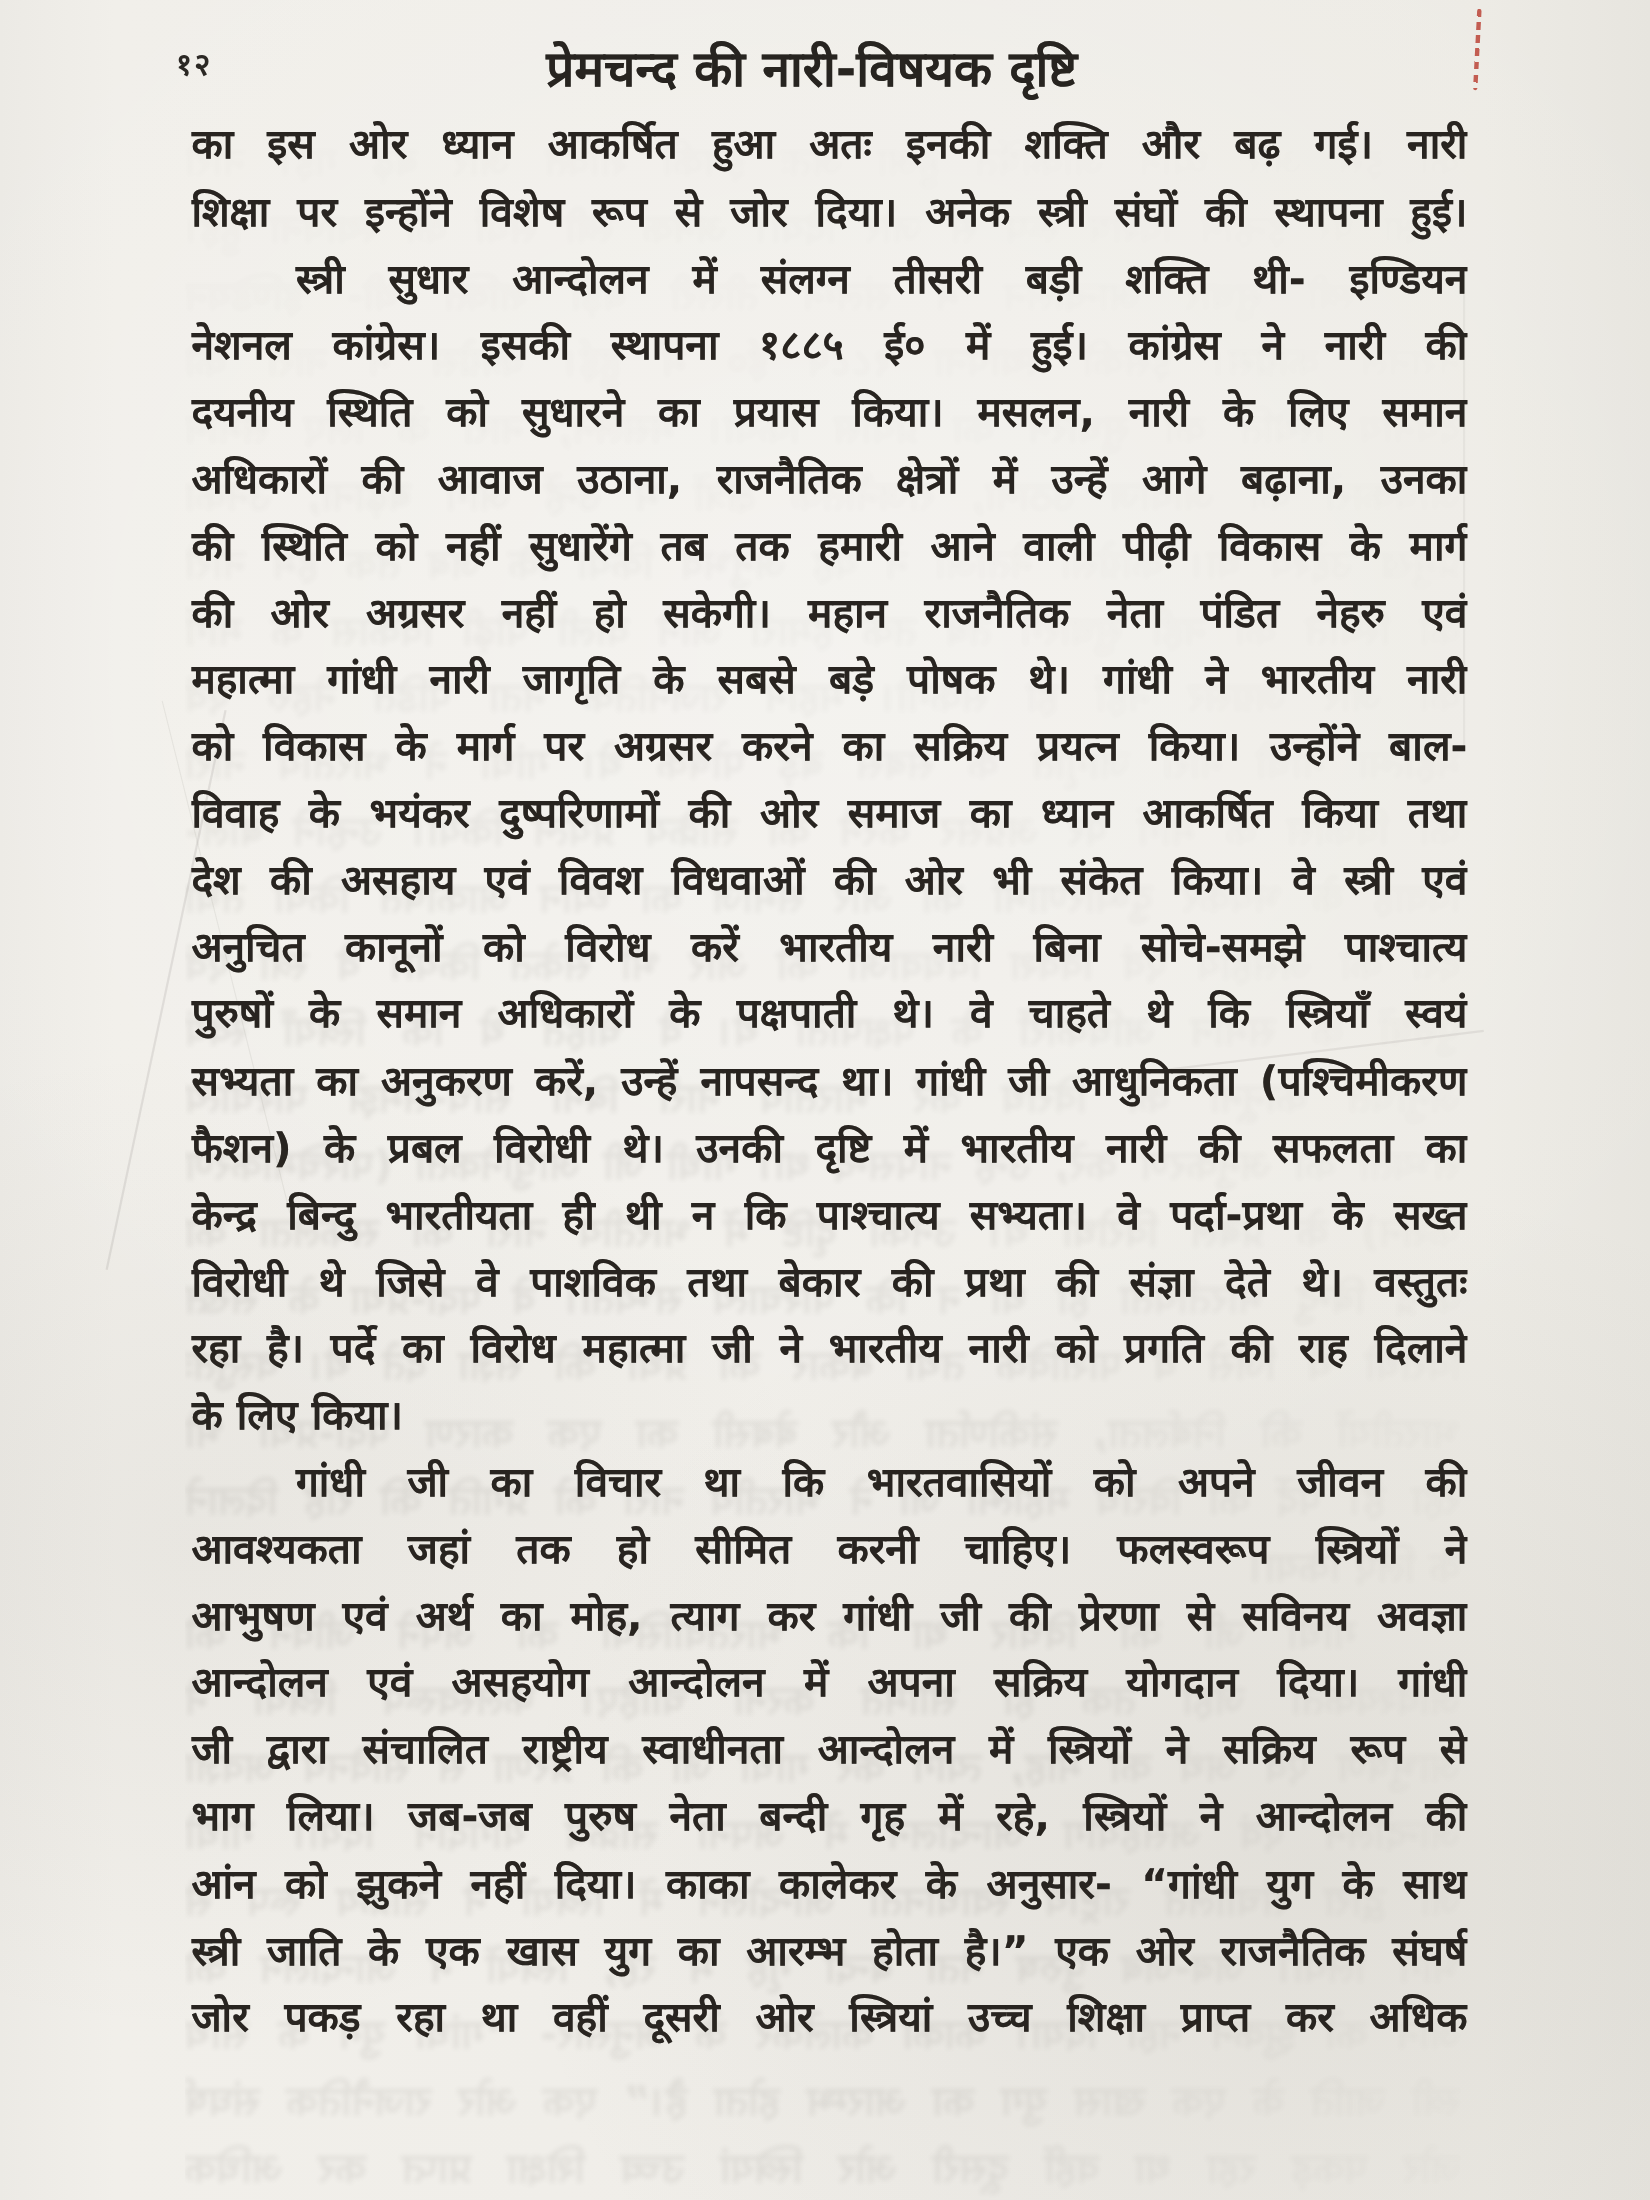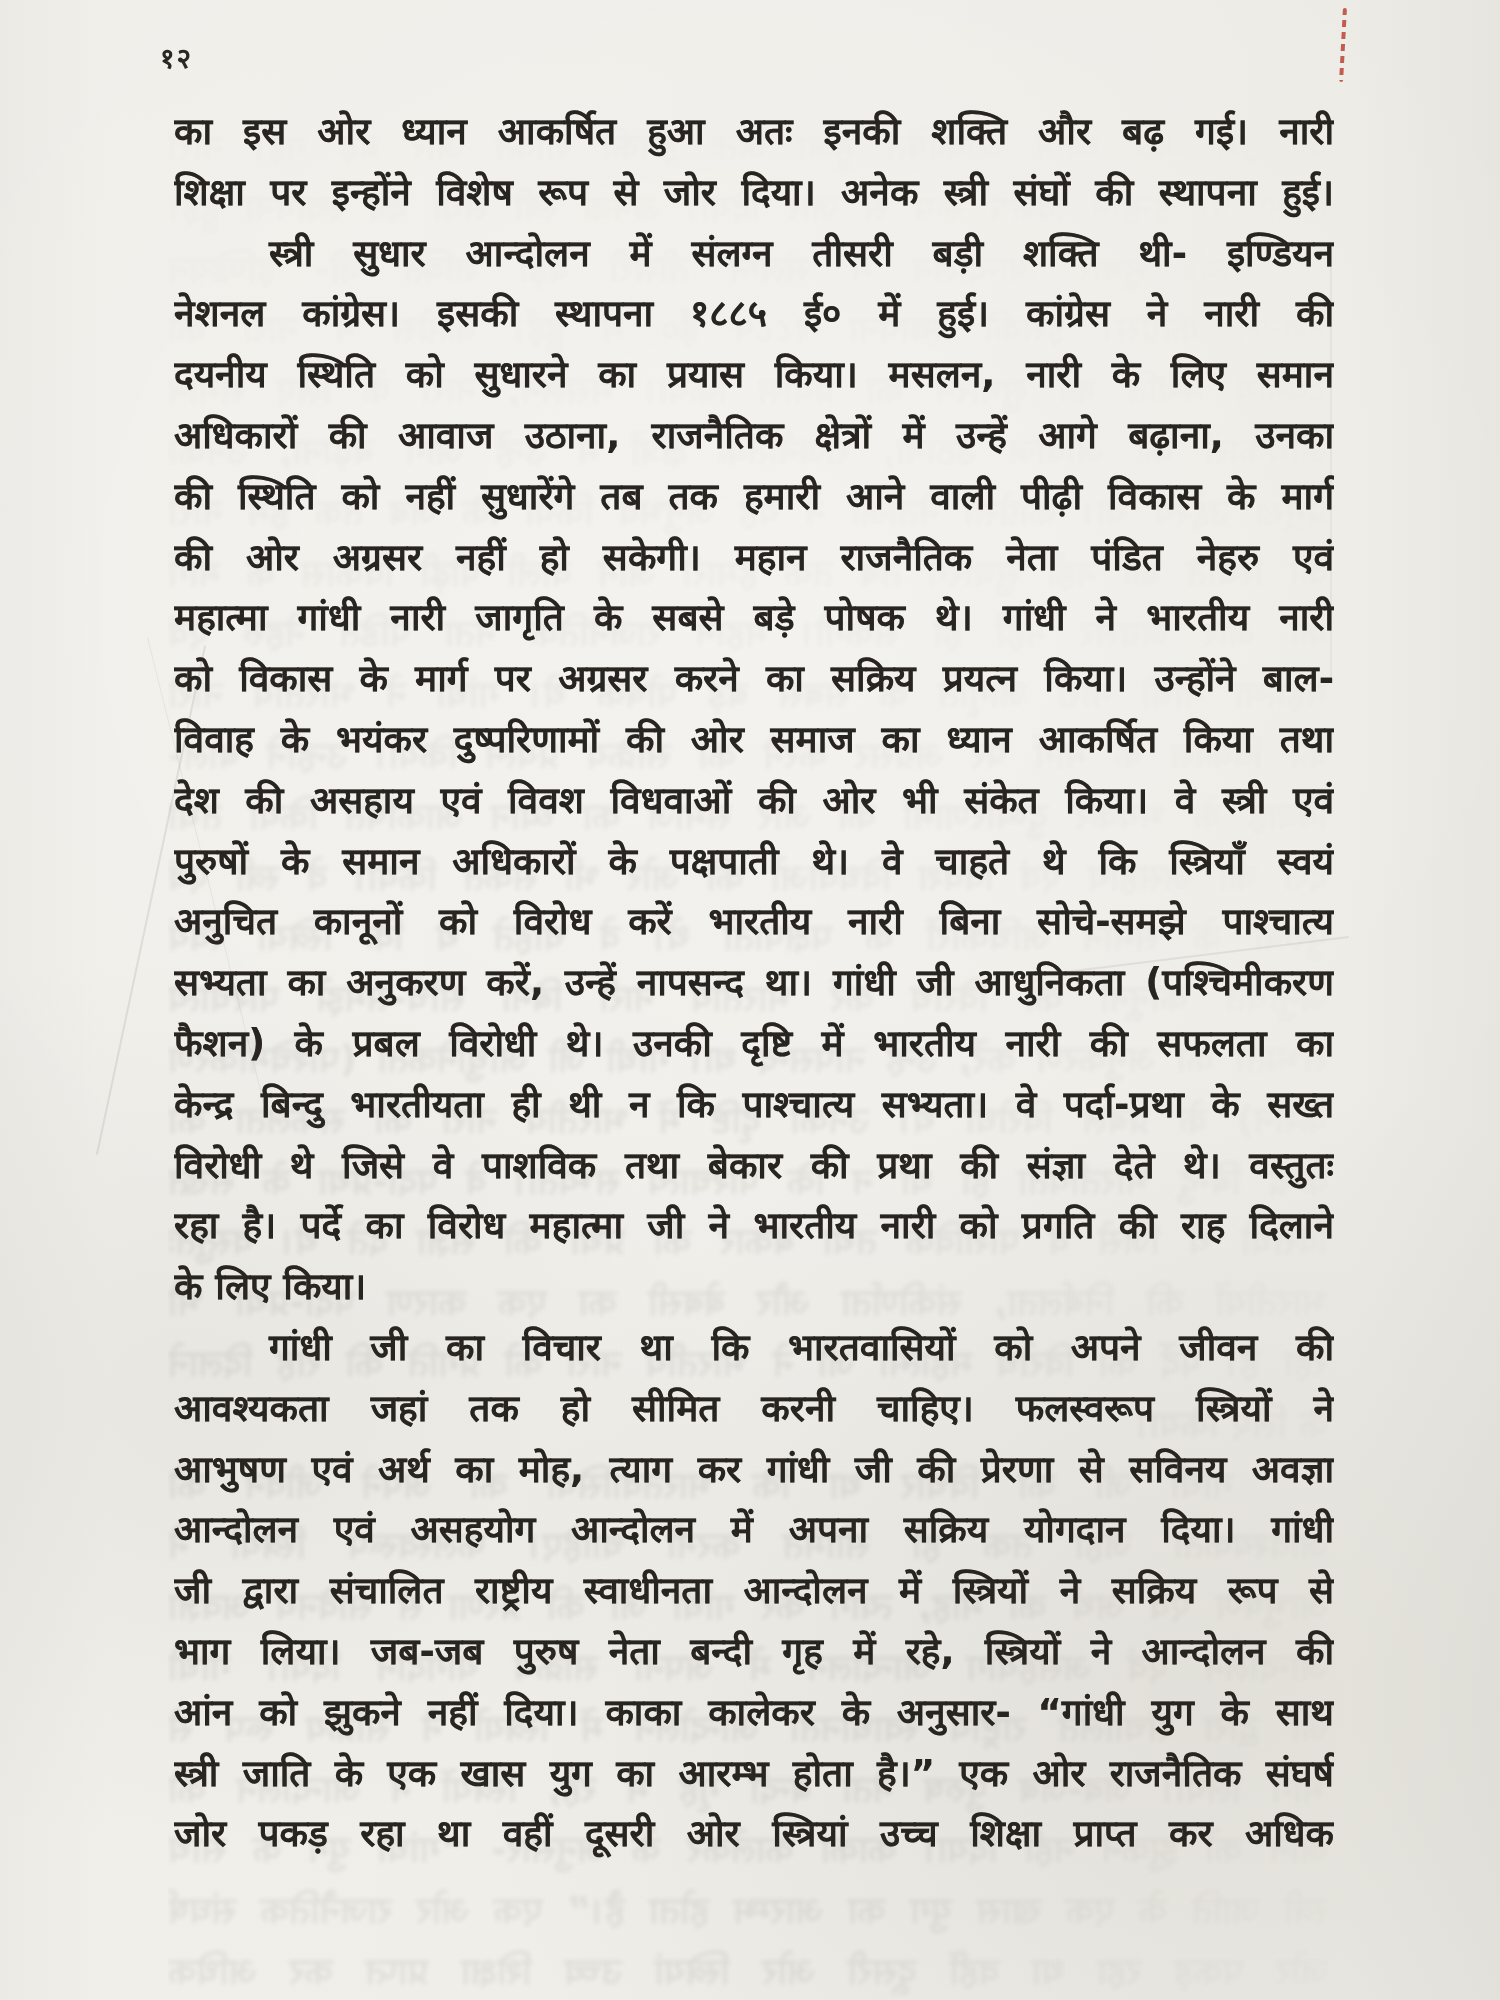--- a/index.html
+++ b/index.html
@@ -88,37 +88,38 @@
 </style>
 </head>
 <body>
 
 <div class="page">
 
   <div class="red-mark"></div>
 
   <div class="header">
     <span class="page-num">१२</span>
+    <h1 class="title">प्रेमचन्द की नारी-विषयक दृष्टि</h1>
   </div>
 
   <div class="body-text" id="body-text">
       <div class="line">का इस ओर ध्यान आकर्षित हुआ अतः इनकी शक्ति और बढ़ गई। नारी</div>
       <div class="line">शिक्षा पर इन्होंने विशेष रूप से जोर दिया। अनेक स्त्री संघों की स्थापना हुई।</div>
       <div class="line indent">स्त्री सुधार आन्दोलन में संलग्न तीसरी बड़ी शक्ति थी- इण्डियन</div>
       <div class="line">नेशनल कांग्रेस। इसकी स्थापना १८८५ ई० में हुई। कांग्रेस ने नारी की</div>
       <div class="line">दयनीय स्थिति को सुधारने का प्रयास किया। मसलन, नारी के लिए समान</div>
       <div class="line">अधिकारों की आवाज उठाना, राजनैतिक क्षेत्रों में उन्हें आगे बढ़ाना, उनका</div>
       <div class="line">की स्थिति को नहीं सुधारेंगे तब तक हमारी आने वाली पीढ़ी विकास के मार्ग</div>
       <div class="line">की ओर अग्रसर नहीं हो सकेगी। महान राजनैतिक नेता पंडित नेहरु एवं</div>
       <div class="line">महात्मा गांधी नारी जागृति के सबसे बड़े पोषक थे। गांधी ने भारतीय नारी</div>
       <div class="line">को विकास के मार्ग पर अग्रसर करने का सक्रिय प्रयत्न किया। उन्होंने बाल-</div>
       <div class="line">विवाह के भयंकर दुष्परिणामों की ओर समाज का ध्यान आकर्षित किया तथा</div>
       <div class="line">देश की असहाय एवं विवश विधवाओं की ओर भी संकेत किया। वे स्त्री एवं</div>
+      <div class="line">अनुचित कानूनों को विरोध करें भारतीय नारी बिना सोचे-समझे पाश्चात्य</div>
       <div class="line">पुरुषों के समान अधिकारों के पक्षपाती थे। वे चाहते थे कि स्त्रियाँ स्वयं</div>
-      <div class="line">अनुचित कानूनों को विरोध करें भारतीय नारी बिना सोचे-समझे पाश्चात्य</div>
       <div class="line">सभ्यता का अनुकरण करें, उन्हें नापसन्द था। गांधी जी आधुनिकता (पश्चिमीकरण</div>
       <div class="line">फैशन) के प्रबल विरोधी थे। उनकी दृष्टि में भारतीय नारी की सफलता का</div>
       <div class="line">केन्द्र बिन्दु भारतीयता ही थी न कि पाश्चात्य सभ्यता। वे पर्दा-प्रथा के सख्त</div>
       <div class="line">विरोधी थे जिसे वे पाशविक तथा बेकार की प्रथा की संज्ञा देते थे। वस्तुतः</div>
       <div class="line">रहा है। पर्दे का विरोध महात्मा जी ने भारतीय नारी को प्रगति की राह दिलाने</div>
       <div class="line flush">के लिए किया।</div>
       <div class="line indent">गांधी जी का विचार था कि भारतवासियों को अपने जीवन की</div>
       <div class="line">आवश्यकता जहां तक हो सीमित करनी चाहिए। फलस्वरूप स्त्रियों ने</div>
       <div class="line">आभुषण एवं अर्थ का मोह, त्याग कर गांधी जी की प्रेरणा से सविनय अवज्ञा</div>
       <div class="line">आन्दोलन एवं असहयोग आन्दोलन में अपना सक्रिय योगदान दिया। गांधी</div>

